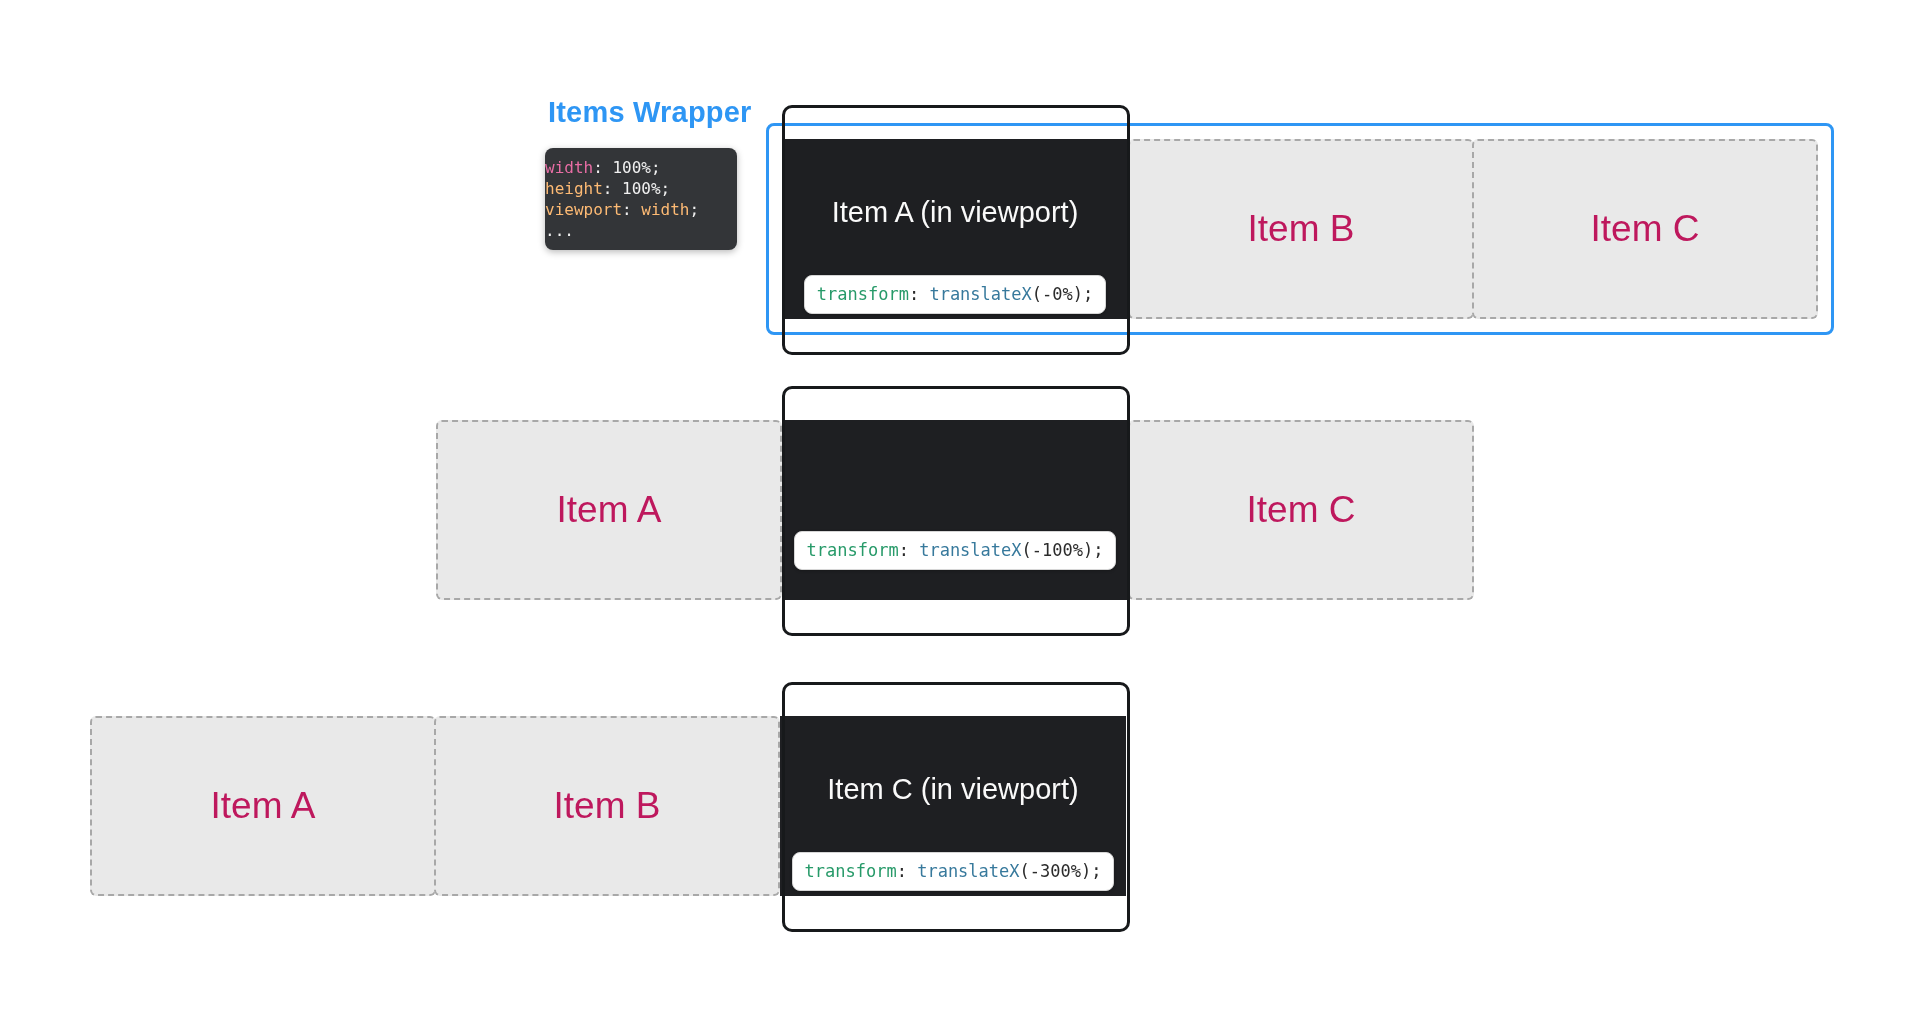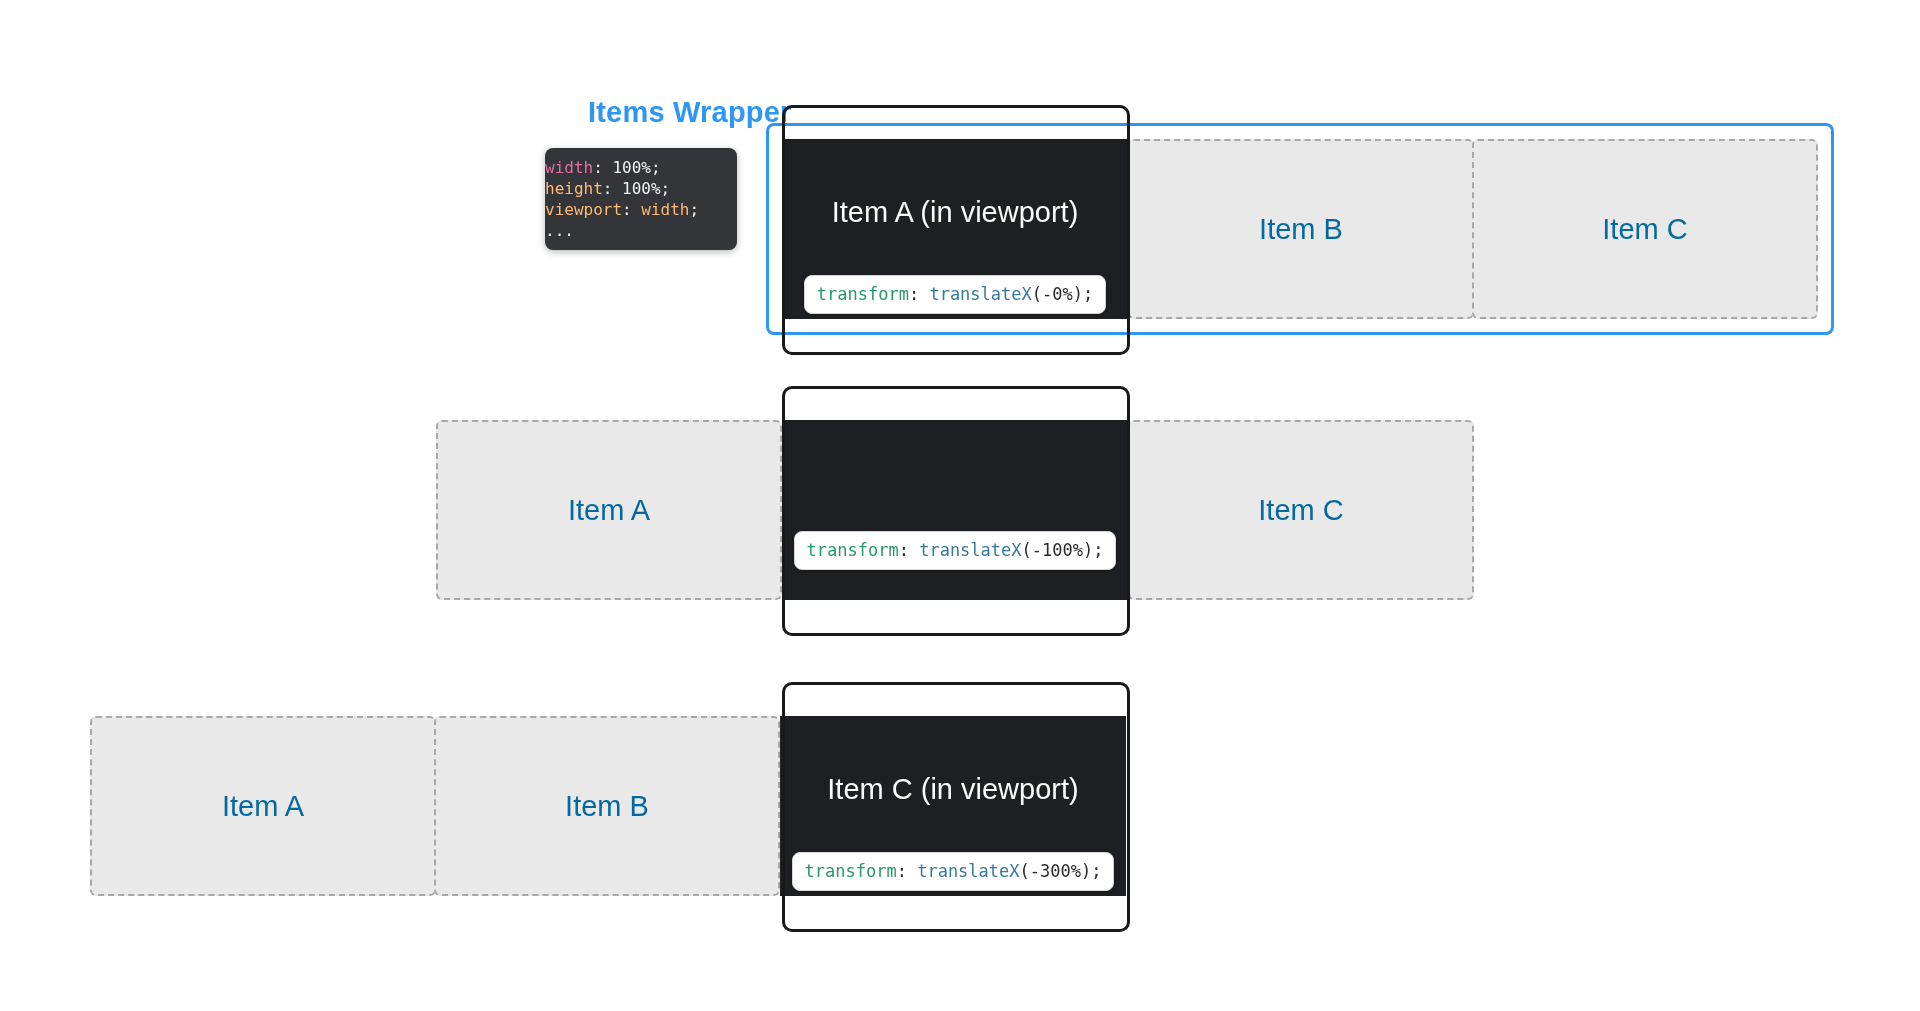--- a/index.html
+++ b/index.html
@@ -14,21 +14,20 @@
 
   
   .wrapper-label {
     position: absolute;
     left: 548px;
     top: 96px;
     font-size: 29px;
     font-weight: 600;
     color: #2e96f4;
     letter-spacing: 0.2px;
-    margin-left: 40px;
   }
   .css-block {
     position: absolute;
     left: 545px;
     top: 148px;
     width: 192px;
     box-sizing: border-box;
     background: #333538;
     border-radius: 8px;
     padding: 9px 0;
@@ -80,23 +79,23 @@
     align-items: center;
     justify-content: center;
   }
   .item.ghost {
     background: #e9e9e9;
     border: 2px dashed #a8a8a8;
     border-radius: 6px;
   }
   .item.ghost + .item.ghost { margin-left: -2px; }
   .ghost-label {
-    font-size: 29px;
+    font-size: 37px;
     font-weight: 500;
-    color: #0369a1;
+    color: #be185d;
   }
 
   .item.active {
     background: #1e1f22;
     flex-direction: column;
     justify-content: center;
     padding-top: 52px;
     gap: 18px;
   }
   .active-title {

